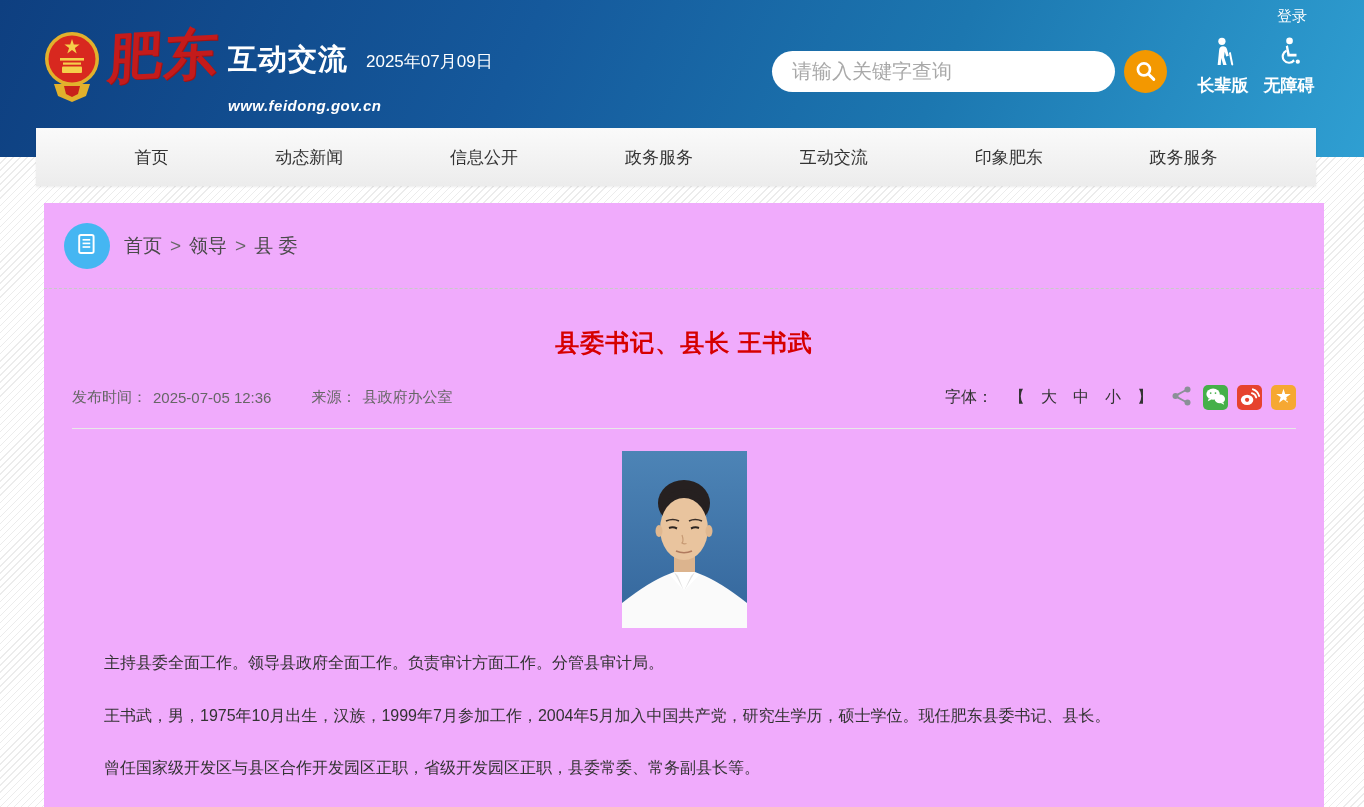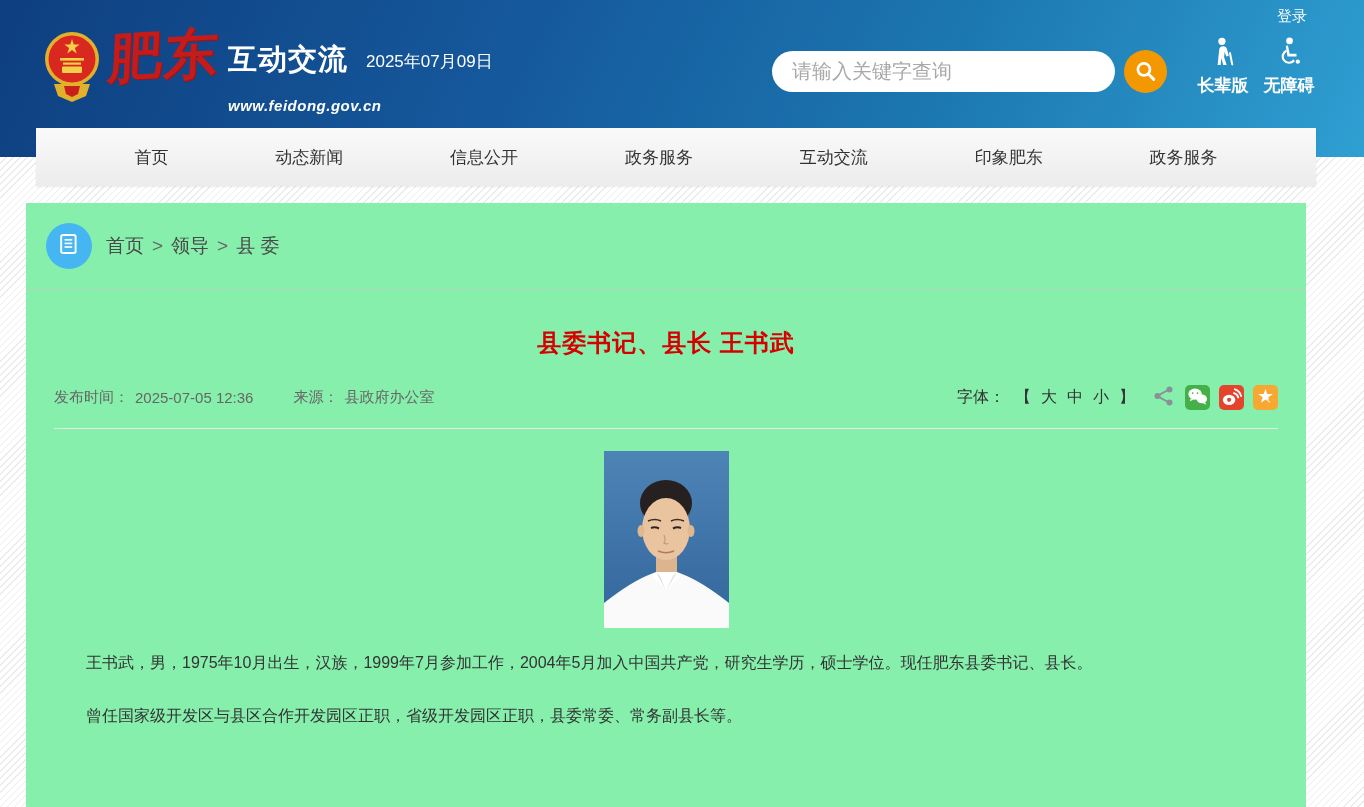--- a/index.html
+++ b/index.html
@@ -51,22 +51,22 @@
     position:absolute; left:36px; top:128px; width:1280px; height:58px;
     background: linear-gradient(#fafafa, #ececec);
     box-shadow: 0 1px 2px rgba(0,0,0,0.08);
     display:flex; align-items:center; justify-content:space-around;
     padding:0 45px; z-index:2;
   }
   .nav-item { font-size:17px; color:#333; cursor:pointer; white-space:nowrap; }
 
   
   .card {
-    position:absolute; left:26px; top:203px; width:1280px; height:604px;
-    background:#86efac;
+    position:absolute; left:44px; top:203px; width:1280px; height:604px;
+    background:#f0abfc;
   }
   .crumb-row {
     height:86px; border-bottom:1px dashed #c9c9c9;
     display:flex; align-items:center; padding-left:20px;
   }
   .crumb-badge {
     width:46px; height:46px; border-radius:50%; background:#45b6f2;
     display:flex; align-items:center; justify-content:center; flex:0 0 auto;
   }
   .crumb-text { margin-left:14px; font-size:19px; color:#4a4a4a; }
@@ -78,21 +78,21 @@
     margin-top:38px; text-align:center;
     font-size:24px; font-weight:bold; color:#d60000; letter-spacing:1px;
   }
   .meta-row {
     margin-top:26px; padding-bottom:18px; border-bottom:1px solid #e8e8e8;
     display:flex; align-items:center; font-size:15px; color:#666;justify-content:center;
   }
   .meta-left { display:flex; align-items:center; gap:6px; }
   .meta-gap { width:28px; }
   .meta-right { margin-left:auto; display:flex; align-items:center; gap:9px; color:#333; }
-  .font-sizer { display:flex; align-items:center; gap:10px; font-size:16px; color:#333; margin-right:8px; }
+  .font-sizer { display:flex; align-items:center; gap:16px; font-size:16px; color:#333; margin-right:8px; }
   .font-sizer .sz { cursor:pointer; }
   .share-plain { width:24px; height:24px; display:flex; align-items:center; justify-content:center; cursor:pointer; }
   .sq-icon {
     width:25px; height:25px; border-radius:5px; display:flex;
     align-items:center; justify-content:center; cursor:pointer;
   }
   .sq-wechat { background:#45b049; }
   .sq-weibo  { background:#e6432e; }
   .sq-star   { background:#f6a832; }
 
@@ -291,17 +291,18 @@
           <path d="M67 70 Q73 67 80 70" stroke="#3a2f28" stroke-width="1.6" fill="none"></path>
           <path d="M47 77 Q51 75.5 55 77.5" stroke="#2c2420" stroke-width="2" fill="none"></path>
           <path d="M69 77.5 Q73 75.5 77 77" stroke="#2c2420" stroke-width="2" fill="none"></path>
           <path d="M60 84 Q62 90 60 92 Q62 93.5 64.5 92.5" stroke="#c79a74" stroke-width="1.2" fill="none"></path>
           <path d="M54 100 Q62 103.5 70 100" stroke="#b07a5e" stroke-width="1.6" fill="none"></path>
         </svg>
       </span>
     </div>
 
     <div class="body-text">
+      <p>主持县委全面工作。领导县政府全面工作。负责审计方面工作。分管县审计局。</p>
       <p>王书武，男，1975年10月出生，汉族，1999年7月参加工作，2004年5月加入中国共产党，研究生学历，硕士学位。现任肥东县委书记、县长。</p>
       <p>曾任国家级开发区与县区合作开发园区正职，省级开发园区正职，县委常委、常务副县长等。</p>
     </div>
   </div>
 </div>
 
 </body></html>

